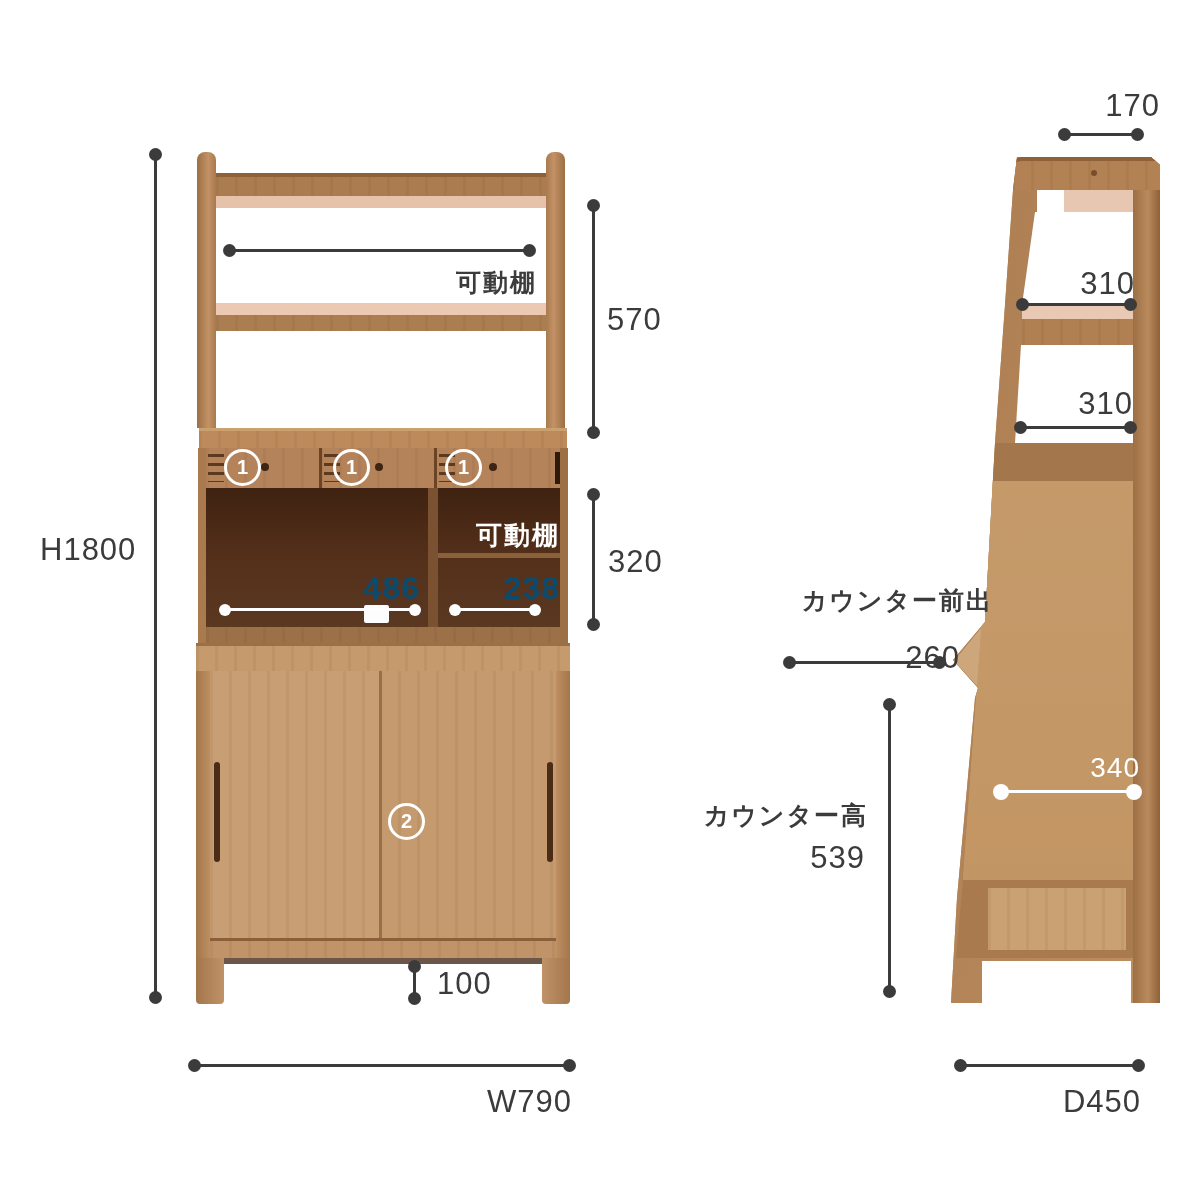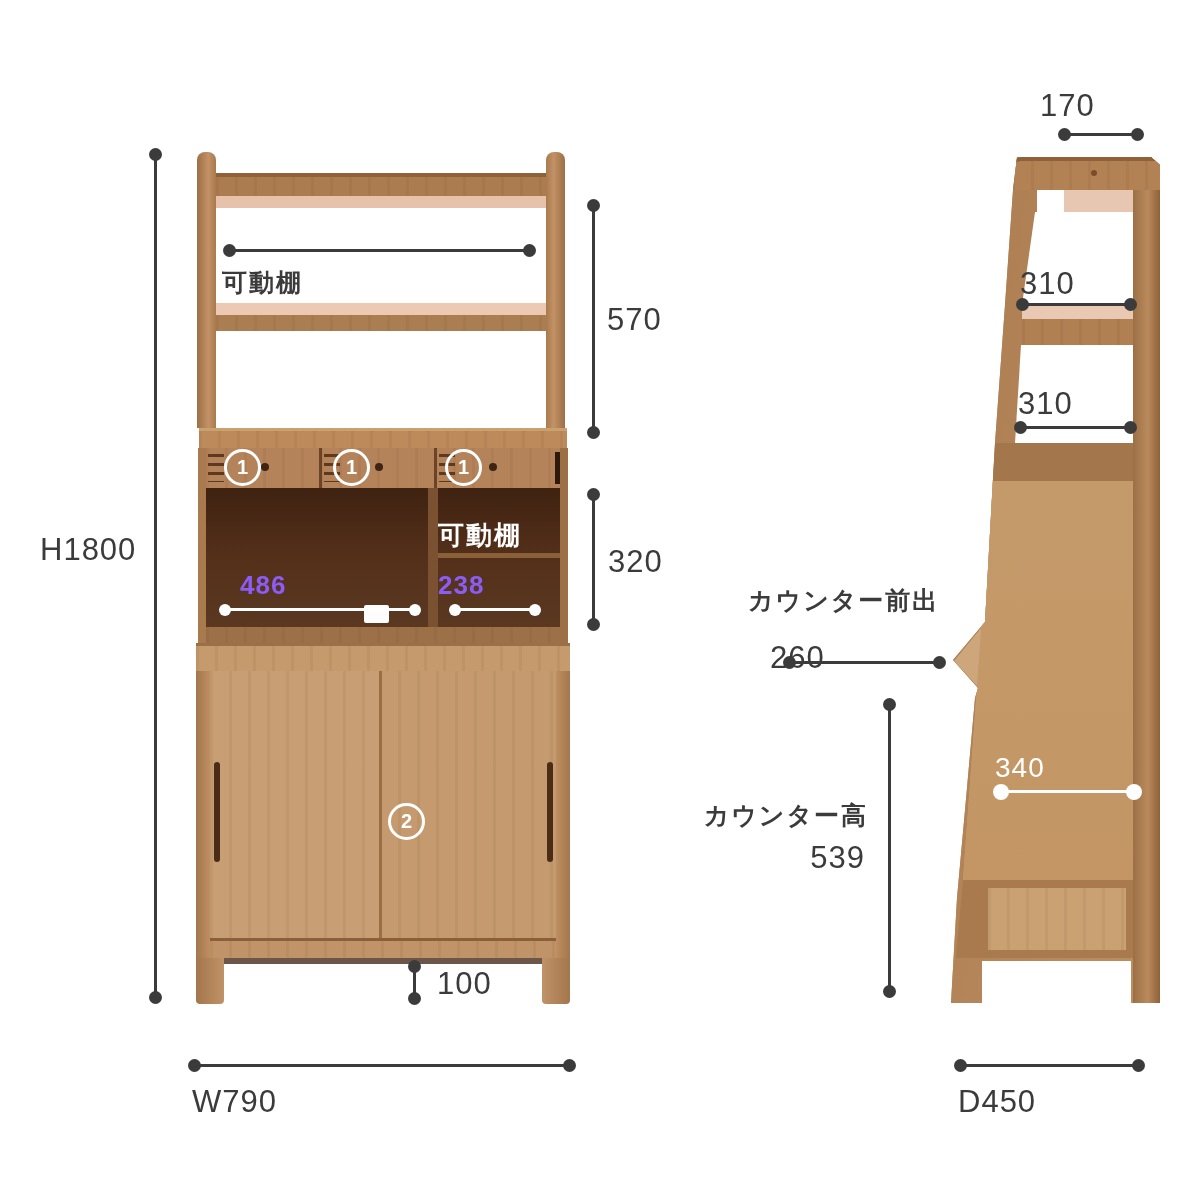--- a/index.html
+++ b/index.html
@@ -18,23 +18,23 @@
   
   .dhw{position:absolute;height:0;border-top:3px solid #fff;}
   .dhw::before,.dhw::after{content:"";position:absolute;width:12px;height:12px;border-radius:50%;
       background:#fff;top:-7.5px;}
   .dhw::before{left:-3px;} .dhw::after{right:-3px;}
   .dhw.bigdots::before,.dhw.bigdots::after{width:16px;height:16px;top:-9.5px;}
   
   .lbl{position:absolute;white-space:nowrap;}
   .num{font-size:31px;letter-spacing:1px;}
   .jp{font-size:25px;font-weight:600;letter-spacing:2px;}
-  .wnum{color:#8b5cf6;font-weight:700;font-size:26px;letter-spacing:1px;}
+  .wnum{color:#0c4a6e;font-weight:700;font-size:32px;letter-spacing:1px;}
   .wjp{color:#fff;font-size:26px;font-weight:600;letter-spacing:2px;}
-  .center{text-align:left;} .right{text-align:right;}
+  .center{text-align:right;} .right{text-align:right;}
   
   .badge{position:absolute;width:31px;height:31px;border:3px solid #fff;border-radius:50%;
       color:#fff;font-weight:700;font-size:20px;line-height:31px;text-align:center;}
   
   .grainv{background-image:repeating-linear-gradient(90deg,rgba(92,52,22,.07) 0 3px,rgba(0,0,0,0) 3px 19px);}
   .grainh{background-image:repeating-linear-gradient(180deg,rgba(92,52,22,.08) 0 3px,rgba(0,0,0,0) 3px 23px);}
   .clip{position:absolute;left:0;top:0;width:100%;height:100%;}
 </style>
 </head>
 <body>

